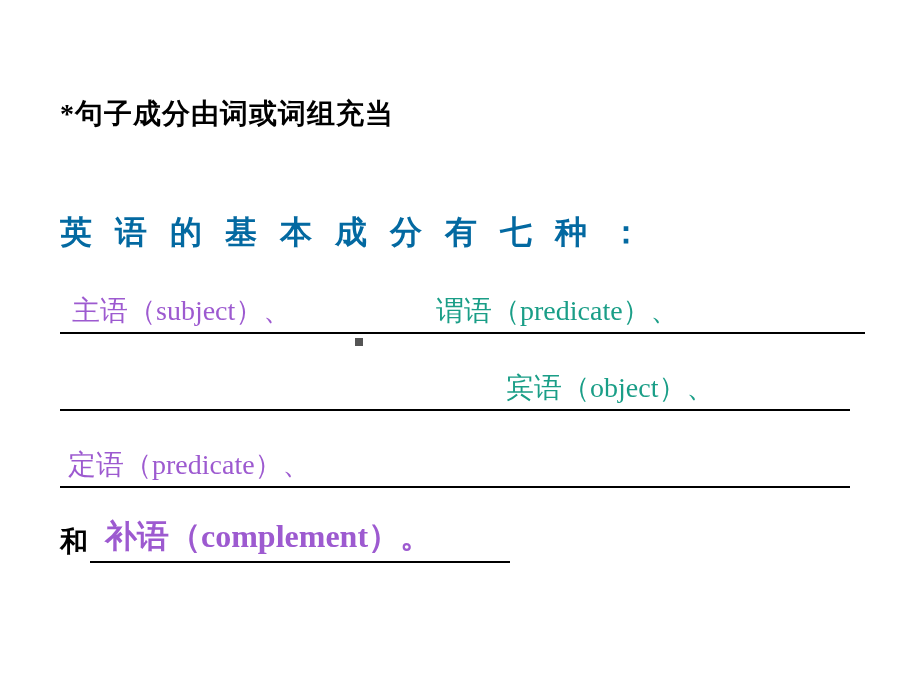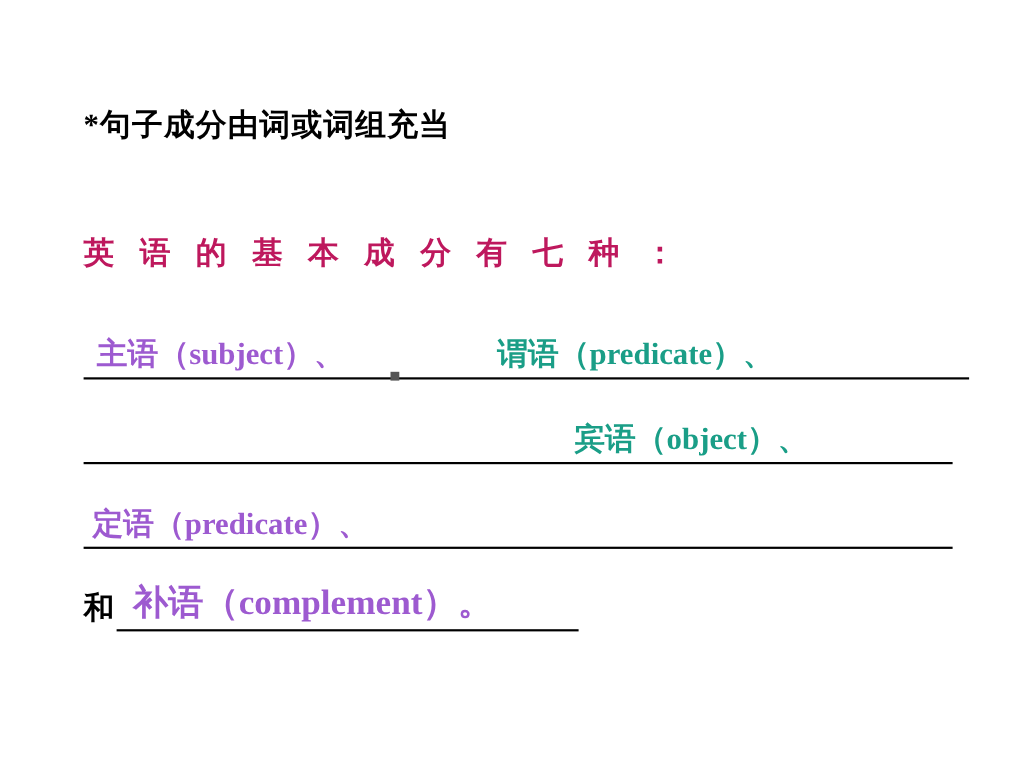--- a/index.html
+++ b/index.html
@@ -9,55 +9,55 @@
     }
     body {
       width: 920px;
       height: 690px;
       background: #ffffff;
       font-family: "SimSun", "宋体", serif;
       position: relative;
       overflow: hidden;
     }
     .content {
-      padding: 95px 55px 0 76px;
+      padding: 95px 55px 0 60px;
     }
     .line1 {
       font-size: 28px;
       font-weight: bold;
       color: #000000;
       letter-spacing: 1px;
       margin-bottom: 78px;
     }
     .line2 {
-      font-size: 28px;
+      font-size: 32px;
       font-weight: bold;
-      color: #be185d;
+      color: #0369a1;
       letter-spacing: 23px;
-      margin-bottom: 42px;
+      margin-bottom: 25px;
     }
     .fill-row {
       position: relative;
       height: 74px;
       margin-bottom: 3px;
     }
     .underline {
       position: absolute;
       bottom: 20px;
       left: 0;
       height: 2px;
       background: #000000;
     }
     .u1 { width: 805px; }
     .u2 { width: 790px; }
     .u3 { width: 790px; }
     .fill-text {
       position: absolute;
       font-size: 28px;
-      font-weight: bold;
+      font-weight: normal;
       bottom: 24px;
     }
     .purple { color: #9d5ad0; }
     .teal { color: #1a9e87; margin-left: 46px; }
     .last-row {
       position: relative;
       height: 60px;
       margin-top: 5px;
     }
     .and-char {

